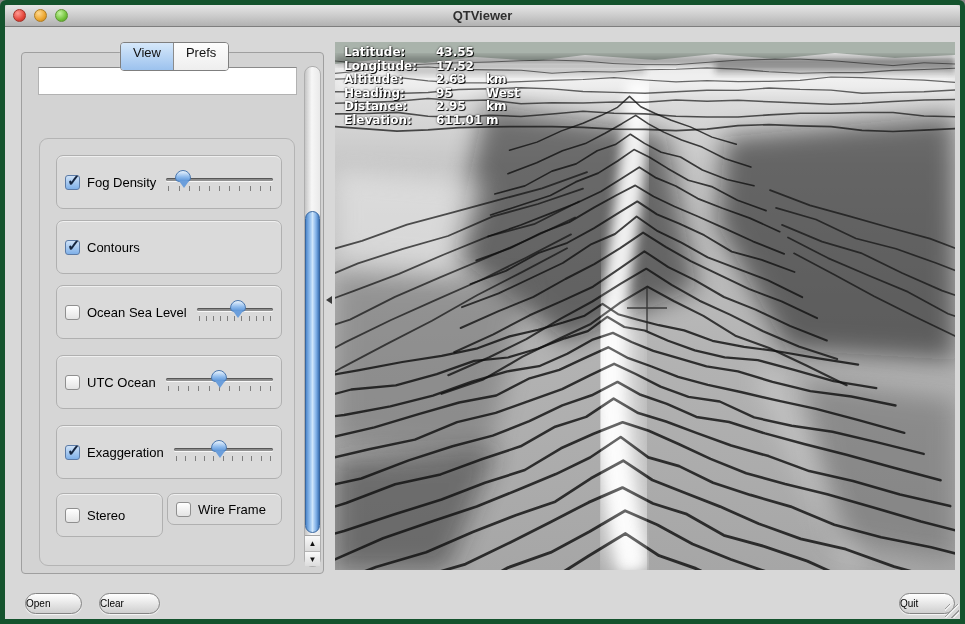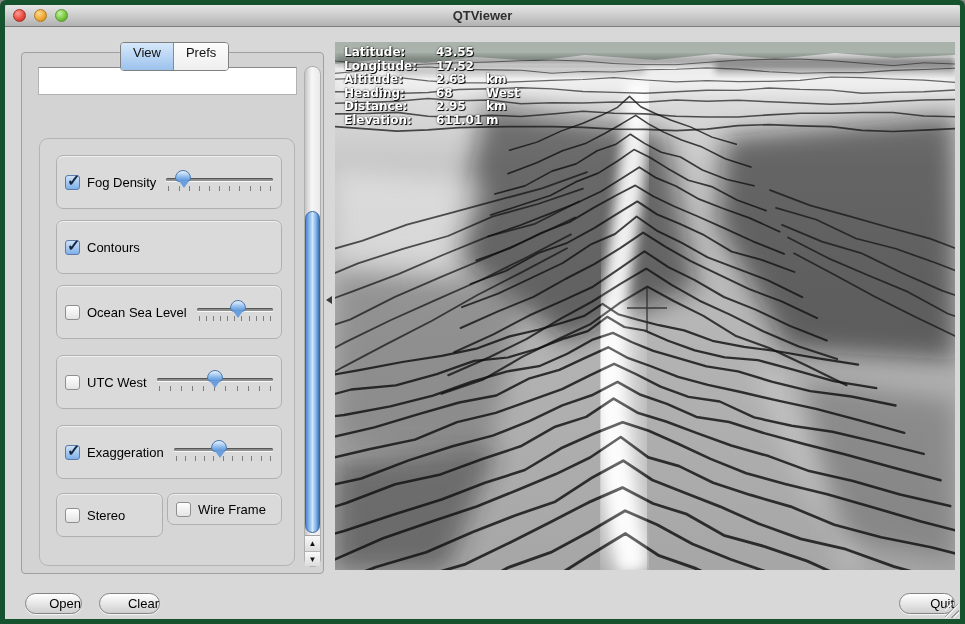--- a/index.html
+++ b/index.html
@@ -111,21 +111,21 @@
     color:#ffffff; line-height:13.5px; white-space:nowrap;
     text-shadow:1px 1px 0 rgba(0,0,0,.9), 0 0 2px rgba(0,0,0,.8);
   }
   .hud-label { display:inline-block; width:92px; }
   .hud-value { display:inline-block; width:50px; }
   
   .pushbtn {
     position:absolute; top:588px; height:21px; border-radius:11px;
     background:linear-gradient(#ffffff,#e9e9e9 45%,#cfcfcf);
     border:1px solid #848484; box-shadow:0 1px 1px rgba(255,255,255,.8);
-    font-size:13px; color:#000; text-align:right; line-height:19px; cursor:default;
+    font-size:10px; color:#000; text-align:left; line-height:19px; cursor:default;
   }
   .btn-open  { left:20px;  width:57px; }
   .btn-clear { left:94px;  width:61px; }
   .btn-quit  { left:894px; width:56px; }
   .grip {
     position:absolute; right:1px; bottom:1px; width:14px; height:14px;
     background:repeating-linear-gradient(135deg, transparent 0 3px, #9a9a9a 3px 4px, #efefef 4px 5.5px);
   }
 </style>
 </head>
@@ -191,21 +191,21 @@
             <div class="tick"></div>
             <div class="tick"></div>
             <div class="tick"></div>
             <div class="tick"></div>
           </div>
           <div class="thumb" style="left: calc(55% - 8.8px);"></div>
         </div>
       </div>
       <div class="gbox" style="top: 216px; left: 16px; width: 226px; height: 54px;">
         <div class="cb"></div>
-        <span class="cb-label">UTC West</span>
+        <span class="cb-label">UTC Ocean</span>
         <div class="slider">
           <div class="track"></div>
           <div class="ticks">
             <div class="tick"></div>
             <div class="tick"></div>
             <div class="tick"></div>
             <div class="tick"></div>
             <div class="tick"></div>
             <div class="tick"></div>
             <div class="tick"></div>
@@ -338,21 +338,21 @@
         <path d="M280,250 C274,330 280,430 300,528" fill="none" stroke="#ffffff" stroke-width="30" opacity="0.28" filter="url(#b12)"></path>
         <g stroke="#2a2a2a" stroke-width="1.4" opacity="0.85">
           <line x1="292" y1="266" x2="332" y2="266"></line>
           <line x1="312" y1="245" x2="312" y2="289"></line>
         </g>
       </svg>
     <div class="hud" id="hud">
         <div class="hud-row"><span class="hud-label">Latitude:</span><span class="hud-value">43.55</span><span class="hud-unit"></span></div>
         <div class="hud-row"><span class="hud-label">Longitude:</span><span class="hud-value">17.52</span><span class="hud-unit"></span></div>
         <div class="hud-row"><span class="hud-label">Altitude:</span><span class="hud-value">2.63</span><span class="hud-unit">km</span></div>
-        <div class="hud-row"><span class="hud-label">Heading:</span><span class="hud-value">68</span><span class="hud-unit">West</span></div>
+        <div class="hud-row"><span class="hud-label">Heading:</span><span class="hud-value">95</span><span class="hud-unit">West</span></div>
         <div class="hud-row"><span class="hud-label">Distance:</span><span class="hud-value">2.95</span><span class="hud-unit">km</span></div>
         <div class="hud-row"><span class="hud-label">Elevation:</span><span class="hud-value">611.01</span><span class="hud-unit">m</span></div>
       </div>
   </div>
 
   <div class="pushbtn btn-open">Open</div>
   <div class="pushbtn btn-clear">Clear</div>
   <div class="pushbtn btn-quit">Quit</div>
   <div class="grip"></div>
 

